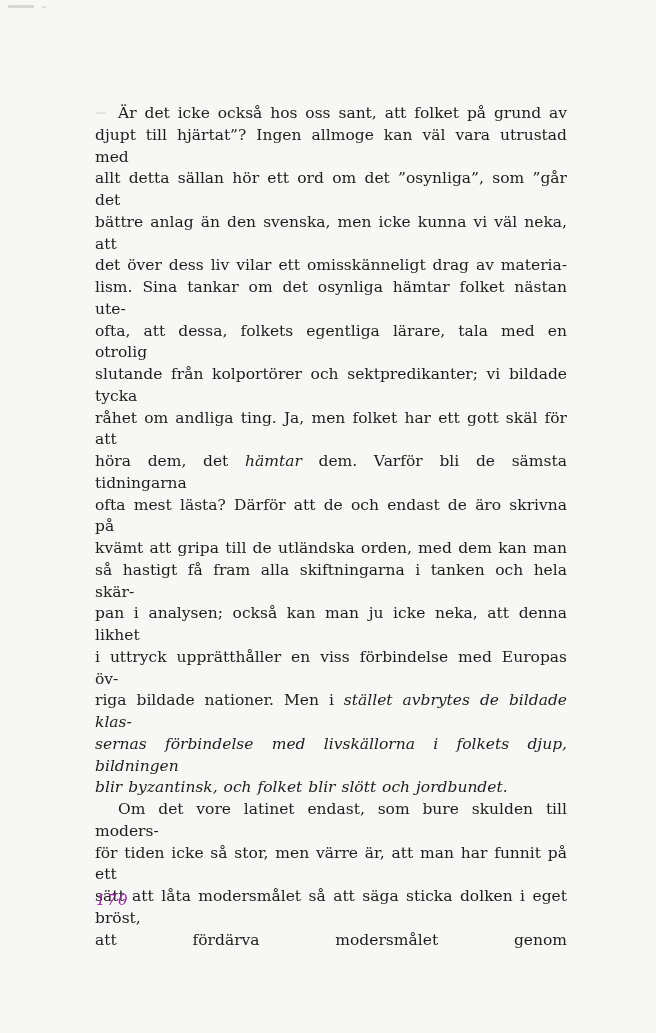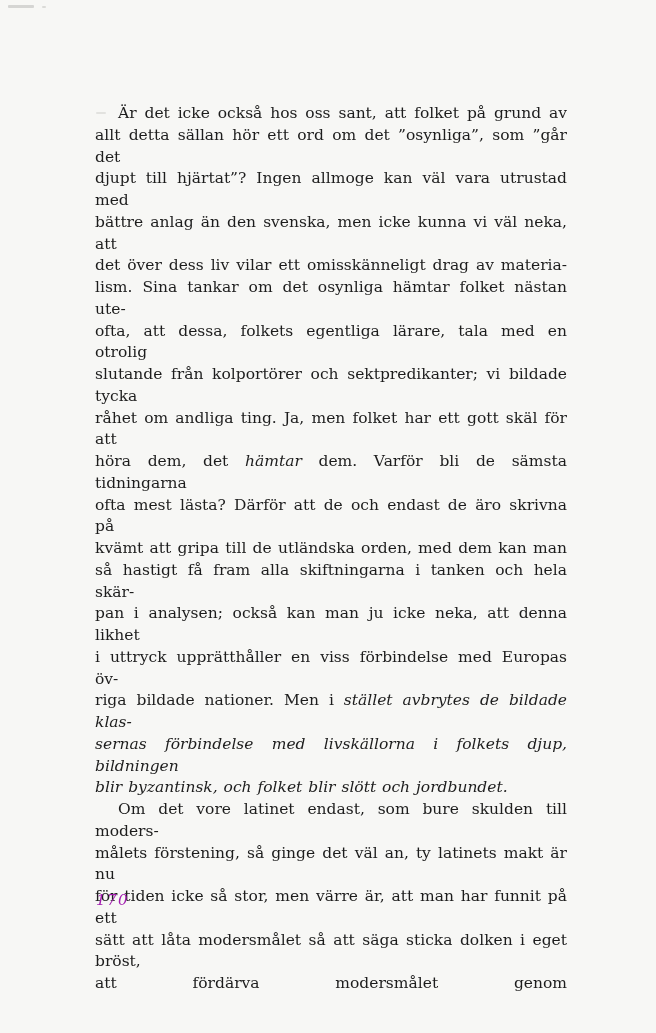--- a/index.html
+++ b/index.html
@@ -57,41 +57,40 @@
 <body>
 
 <div class="page">
   <div class="scan-artifact artifact-1"></div>
   <div class="scan-artifact artifact-2"></div>
   <div class="scan-artifact artifact-3"></div>
 
   <div class="text-block">
       <div class="paragraph">
         <div class="line indent"><span>Är det icke också hos oss sant, att folket på grund av</span></div>
+        <div class="line"><span>djupt till hjärtat”?  Ingen allmoge kan väl vara utrustad med</span></div>
         <div class="line"><span>allt detta sällan hör ett ord om det ”osynliga”, som ”går det</span></div>
-        <div class="line"><span>djupt till hjärtat”?  Ingen allmoge kan väl vara utrustad med</span></div>
         <div class="line"><span>bättre anlag än den svenska, men icke kunna vi väl neka, att</span></div>
         <div class="line"><span>det över dess liv vilar ett omisskänneligt drag av materia-</span></div>
         <div class="line"><span>lism.  Sina tankar om det osynliga hämtar folket nästan ute-</span></div>
         <div class="line"><span>ofta, att dessa, folkets egentliga lärare, tala med en otrolig</span></div>
         <div class="line"><span>slutande från kolportörer och sektpredikanter; vi bildade tycka</span></div>
         <div class="line"><span>råhet om andliga ting.  Ja, men folket har ett gott skäl för att</span></div>
         <div class="line"><span>höra dem, det </span><span class="em">hämtar</span><span> dem.  Varför bli de sämsta tidningarna</span></div>
         <div class="line"><span>ofta mest lästa?  Därför att de och endast de äro skrivna på</span></div>
         <div class="line"><span>kvämt att gripa till de utländska orden, med dem kan man</span></div>
         <div class="line"><span>så hastigt få fram alla skiftningarna i tanken och hela skär-</span></div>
         <div class="line"><span>pan i analysen; också kan man ju icke neka, att denna likhet</span></div>
         <div class="line"><span>i uttryck upprätthåller en viss förbindelse med Europas öv-</span></div>
         <div class="line"><span>riga bildade nationer.  Men i </span><span class="em">stället avbrytes de bildade klas-</span></div>
         <div class="line"><span class="em">sernas förbindelse med livskällorna i folkets djup, bildningen</span></div>
         <div class="line flush"><span class="em">blir byzantinsk, och folket blir slött och jordbundet.</span></div>
       </div>
       <div class="paragraph">
         <div class="line indent"><span>Om det vore latinet endast, som bure skulden till moders-</span></div>
-        <div class="line"><span>målets förstening, så ginge det väl an, ty latinets makt är nu</span></div>
         <div class="line"><span>för tiden icke så stor, men värre är, att man har funnit på ett</span></div>
         <div class="line"><span>sätt att låta modersmålet så att säga sticka dolken i eget bröst,</span></div>
         <div class="line"><span>att fördärva modersmålet genom </span></div>
       </div>
     </div>
 
   <div class="page-number">170</div>
 </div>
 
 </body></html>

